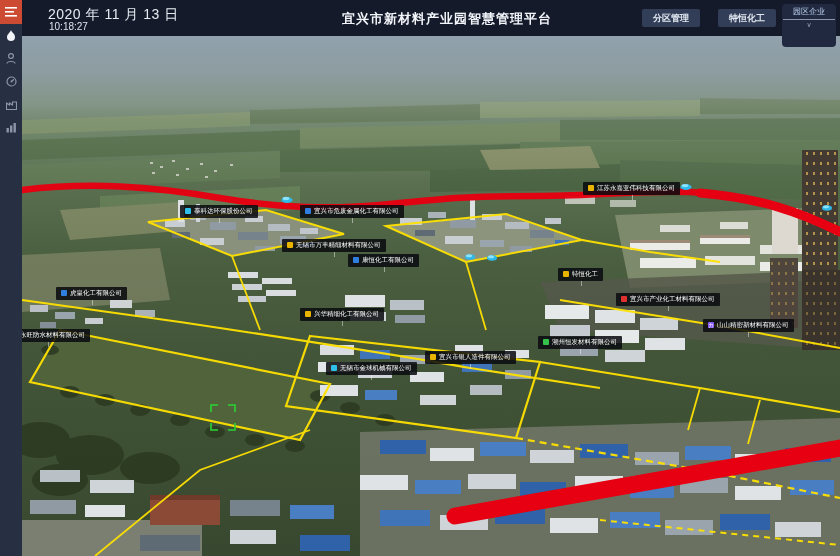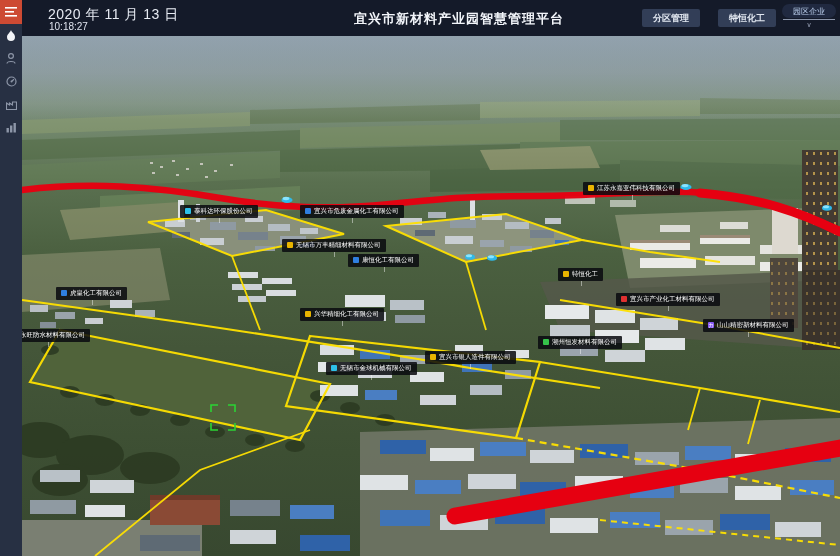--- a/index.html
+++ b/index.html
@@ -4,28 +4,28 @@
 <style>
   html,body{margin:0;padding:0;background:#0e131f;}
   .stage{position:relative;width:840px;height:556px;overflow:hidden;
          font-family:"Liberation Sans","DejaVu Sans",sans-serif;background:#0e131f;}
   svg.map{position:absolute;left:0;top:0;z-index:1;}
 
   
   .header{position:absolute;left:22px;top:0;right:0;height:36px;background:#141a29;z-index:10;}
   .hdr-date{position:absolute;left:12px;top:6px;font-size:14px;color:#e7ebf3;letter-spacing:.5px;margin-left:14px;}
   .hdr-time{position:absolute;left:27px;top:21px;font-size:10px;color:#dfe4ee;}
-  .hdr-title{position:absolute;left:50%;top:10px;transform:translateX(-50%);margin-left:28px;
+  .hdr-title{position:absolute;left:50%;top:10px;transform:translateX(-50%);margin-left:16px;
              font-size:13px;font-weight:bold;color:#f2f5fa;white-space:nowrap;letter-spacing:1px;}
   .hdr-btn{position:absolute;top:9px;height:18px;line-height:18px;padding:0 11px;background:#323e57;
            color:#e2e8f1;font-size:9px;border-radius:2px;cursor:pointer;white-space:nowrap;font-weight:bold;}
   .hdr-btn.b1{right:140px;}
   .hdr-btn.b2{right:64px;}
-  .hdr-drop{position:absolute;right:4px;top:4px;width:54px;height:14px;background:#202940;
-            border-radius:12px;cursor:pointer;}
+  .hdr-drop{position:absolute;right:4px;top:4px;width:54px;height:43px;background:#202940;
+            border-radius:4px;cursor:pointer;}
   .hdr-drop .lbl{display:block;text-align:center;font-size:8px;color:#bcd0ee;padding-top:2px;}
   .hdr-drop .line{height:1px;background:#8b95aa;margin:2px 1px 0 1px;}
   .hdr-drop .chev{display:block;text-align:center;font-size:7px;color:#96a0b4;line-height:9px;}
 
   
   .sidebar{position:absolute;left:0;top:0;width:22px;height:556px;background:#273043;z-index:11;}
   .sb-item{width:22px;height:23px;display:flex;align-items:center;justify-content:center;cursor:pointer;}
   .sb-item.first{height:24px;background:#cd4a33;}
   .sb-item svg{display:block;}
 

